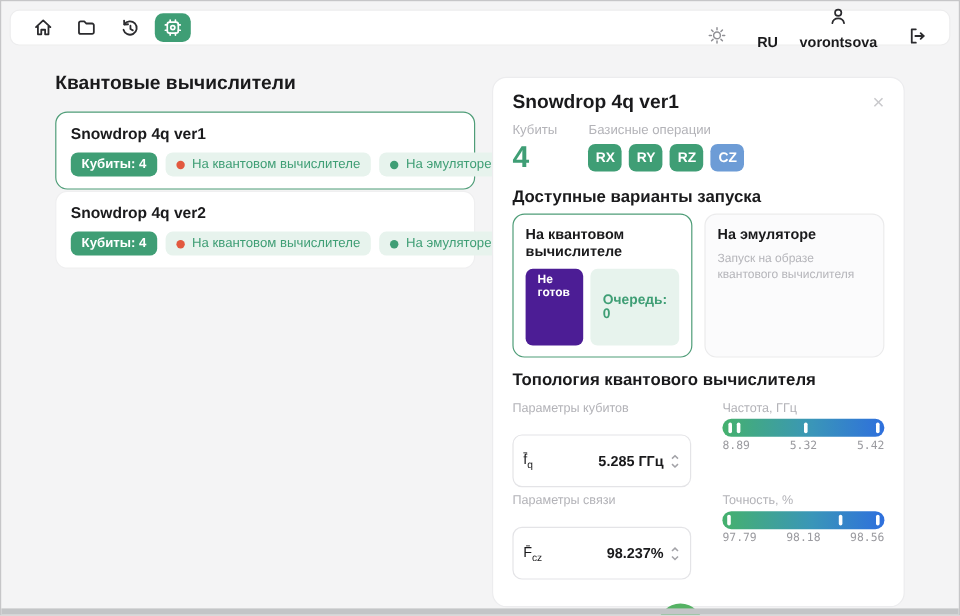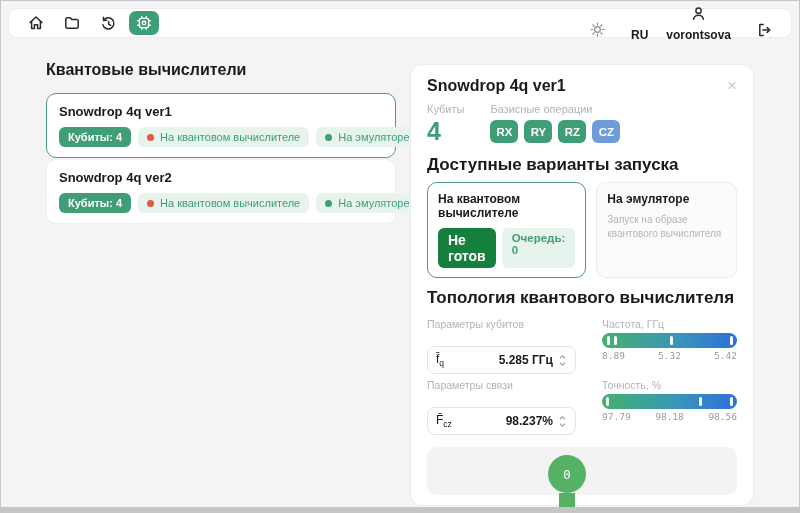--- a/index.html
+++ b/index.html
@@ -62,36 +62,36 @@
   .close-x { color:#c9c9cc; font-size:17px; line-height:17px; cursor:pointer; }
   .meta-row { display:flex; gap:26px; margin-top:8px; }
   .mini-label { font-size:11px; color:#b3b3b8; }
   .qubits-num { font-size:25px; font-weight:700; color:#3f9e75; line-height:28px; margin-top:2px; }
   .chips { display:flex; gap:6px; margin-top:5px; }
   .chip {
     min-width:28px; height:23px; padding:0 6px; border-radius:6px; background:#3f9e75;
     color:#fff; font-size:11.5px; font-weight:700; display:flex; align-items:center; justify-content:center;
   }
   .chip.blue { background:#6d9cd6; }
-  .sec-title { font-size:17px; font-weight:700; margin-top:10px; }
+  .sec-title { font-size:14px; font-weight:700; margin-top:10px; }
 
   .options { display:flex; gap:10px; margin-top:7px; }
   .opt { flex:1; border-radius:10px; padding:9px 10px; cursor:pointer; }
   .opt.qc { border:1px solid #4f9d78; }
   .opt.emu { border:1px solid #ebebec; background:#fbfbfc; }
   .opt-title { font-size:12px; font-weight:700; }
   .opt-badges { display:flex; gap:6px; margin-top:8px; }
-  .b-notready { background:#15803d; color:#fff; font-size:14px; font-weight:700; padding:4px 10px; border-radius:6px; }
-  .b-queue { background:#e7f3ed; color:#3f9e75; font-size:11.5px; font-weight:700; padding:4px 10px; border-radius:6px; }
+  .b-notready { background:#4c1d95; color:#fff; font-size:10px; font-weight:700; padding:4px 10px; border-radius:6px; }
+  .b-queue { background:#e7f3ed; color:#3f9e75; font-size:11.5px; font-weight:700; padding:20px 10px; border-radius:6px; }
   .opt-desc { font-size:10px; color:#b5b5ba; margin-top:7px; line-height:1.4; }
 
   .params { display:grid; grid-template-columns:149px 1fr; column-gap:26px; margin-top:5px; }
   .p-label { font-size:10.5px; color:#b3b3b8; margin:5px 0 3px; }
   .input {
-    height:28px; border:1px solid #e4e4e7; border-radius:8px;
+    height:44px; border:1px solid #e4e4e7; border-radius:8px;
     display:flex; align-items:center; justify-content:space-between; padding:0 8px; cursor:text;margin-top:16px;
   }
   .sym { font-size:12px; }
   .sym sub { font-size:8.5px; }
   .val-wrap { display:flex; align-items:center; gap:5px; }
   .val { font-size:12px; font-weight:700; }
   .slider { height:15px; border-radius:8px; position:relative; margin-top:2px;
     background:linear-gradient(90deg,#45b16d 0%,#3a96b8 55%,#2e6fdd 100%); cursor:pointer; }
   .tick { position:absolute; top:3px; width:3px; height:9px; background:#fff; border-radius:2px; }
   .scale { display:flex; justify-content:space-between; font-family:"DejaVu Sans Mono",monospace;

